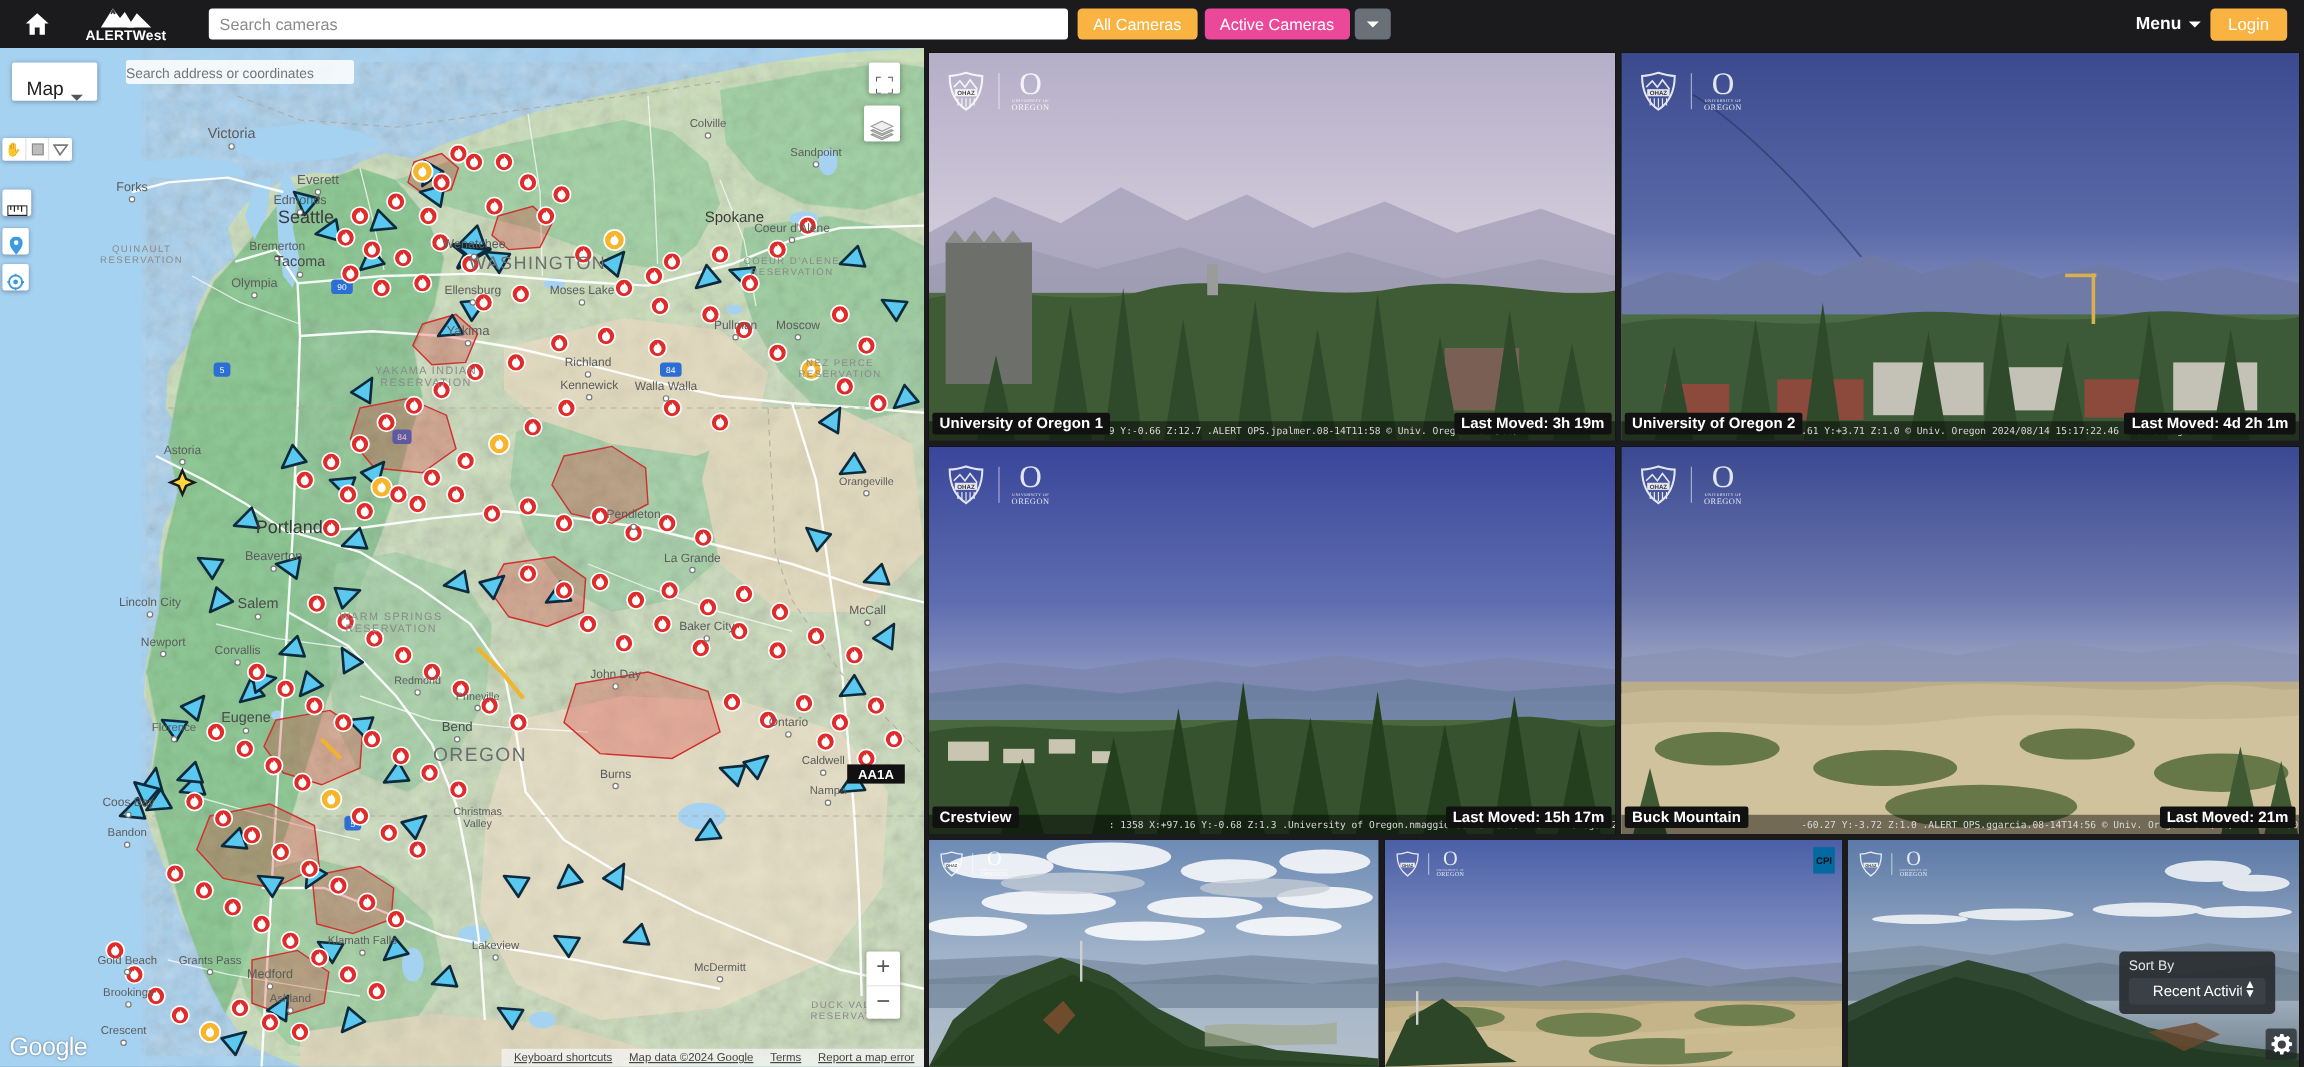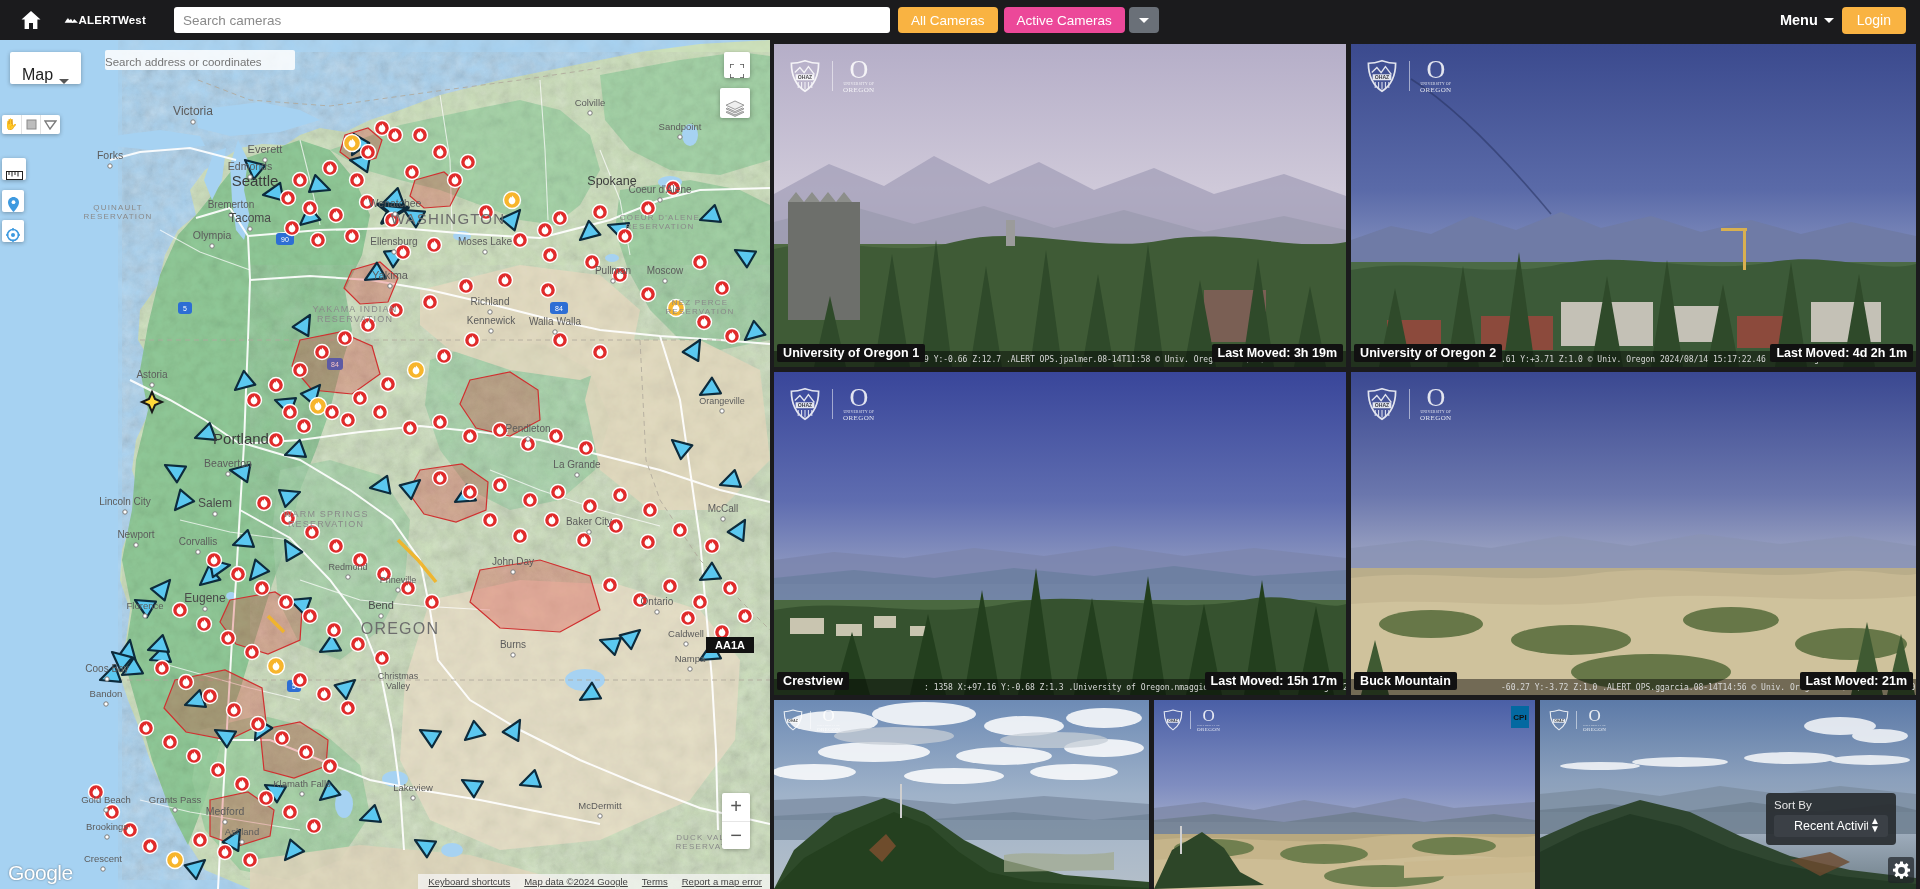--- a/index.html
+++ b/index.html
@@ -11,21 +11,21 @@
   }
 
   
   #topbar {
     position: absolute; left: 0; top: 0; width: 1920px; height: 40px;
     background: #1b1b1d;
     display: flex; align-items: center;
     z-index: 50;
   }
   .home-icon { width: 42px; display: flex; justify-content: center; align-items: center; margin-left: 10px; cursor: pointer; }
-  .brand { display: flex; flex-direction: row; align-items: center; margin-left: 12px; width: 82px; cursor: pointer; justify-content: space-between; }
+  .brand { display: flex; flex-direction: column; align-items: center; margin-left: 12px; width: 82px; cursor: pointer; justify-content: space-between; }
   .brand-name { color: #fff; font-size: 11.5px; font-weight: bold; letter-spacing: .2px; line-height: 11px; margin-top: 1px; }
   #search-cameras {
     margin-left: 28px; width: 716px; height: 26px;
     border: none; border-radius: 3px; background: #fff;
     font-size: 13.5px; color: #222; padding: 0 9px;
     font-family: "Liberation Sans", sans-serif;
   }
   #search-cameras::placeholder { color: #8a8a8a; }
   .btn { height: 26px; border: none; border-radius: 4px; font-size: 13.5px;
     font-family: "Liberation Sans", sans-serif; cursor: pointer; color: #fff; }

